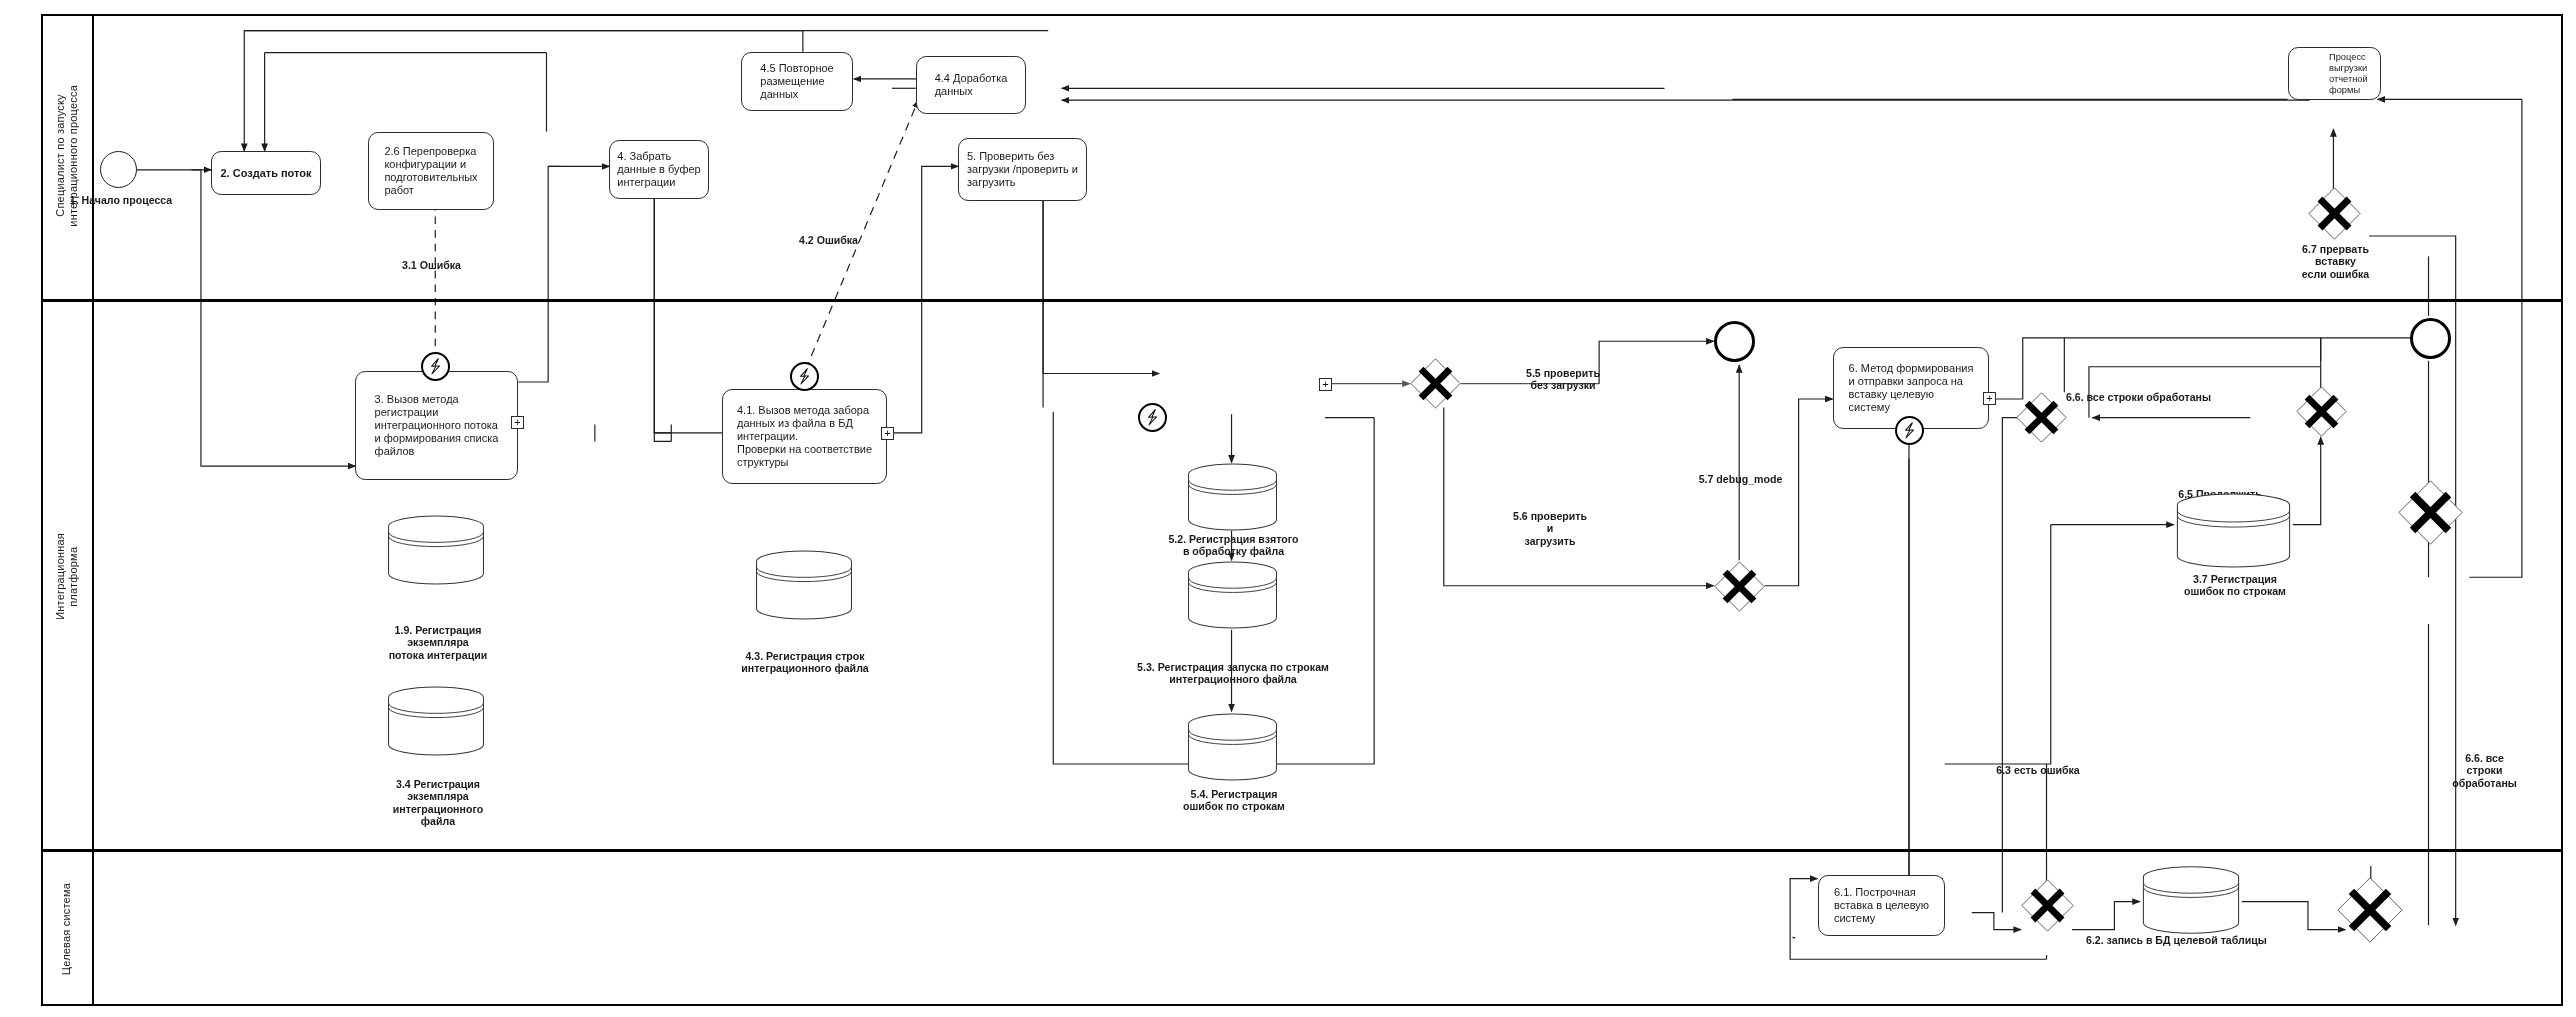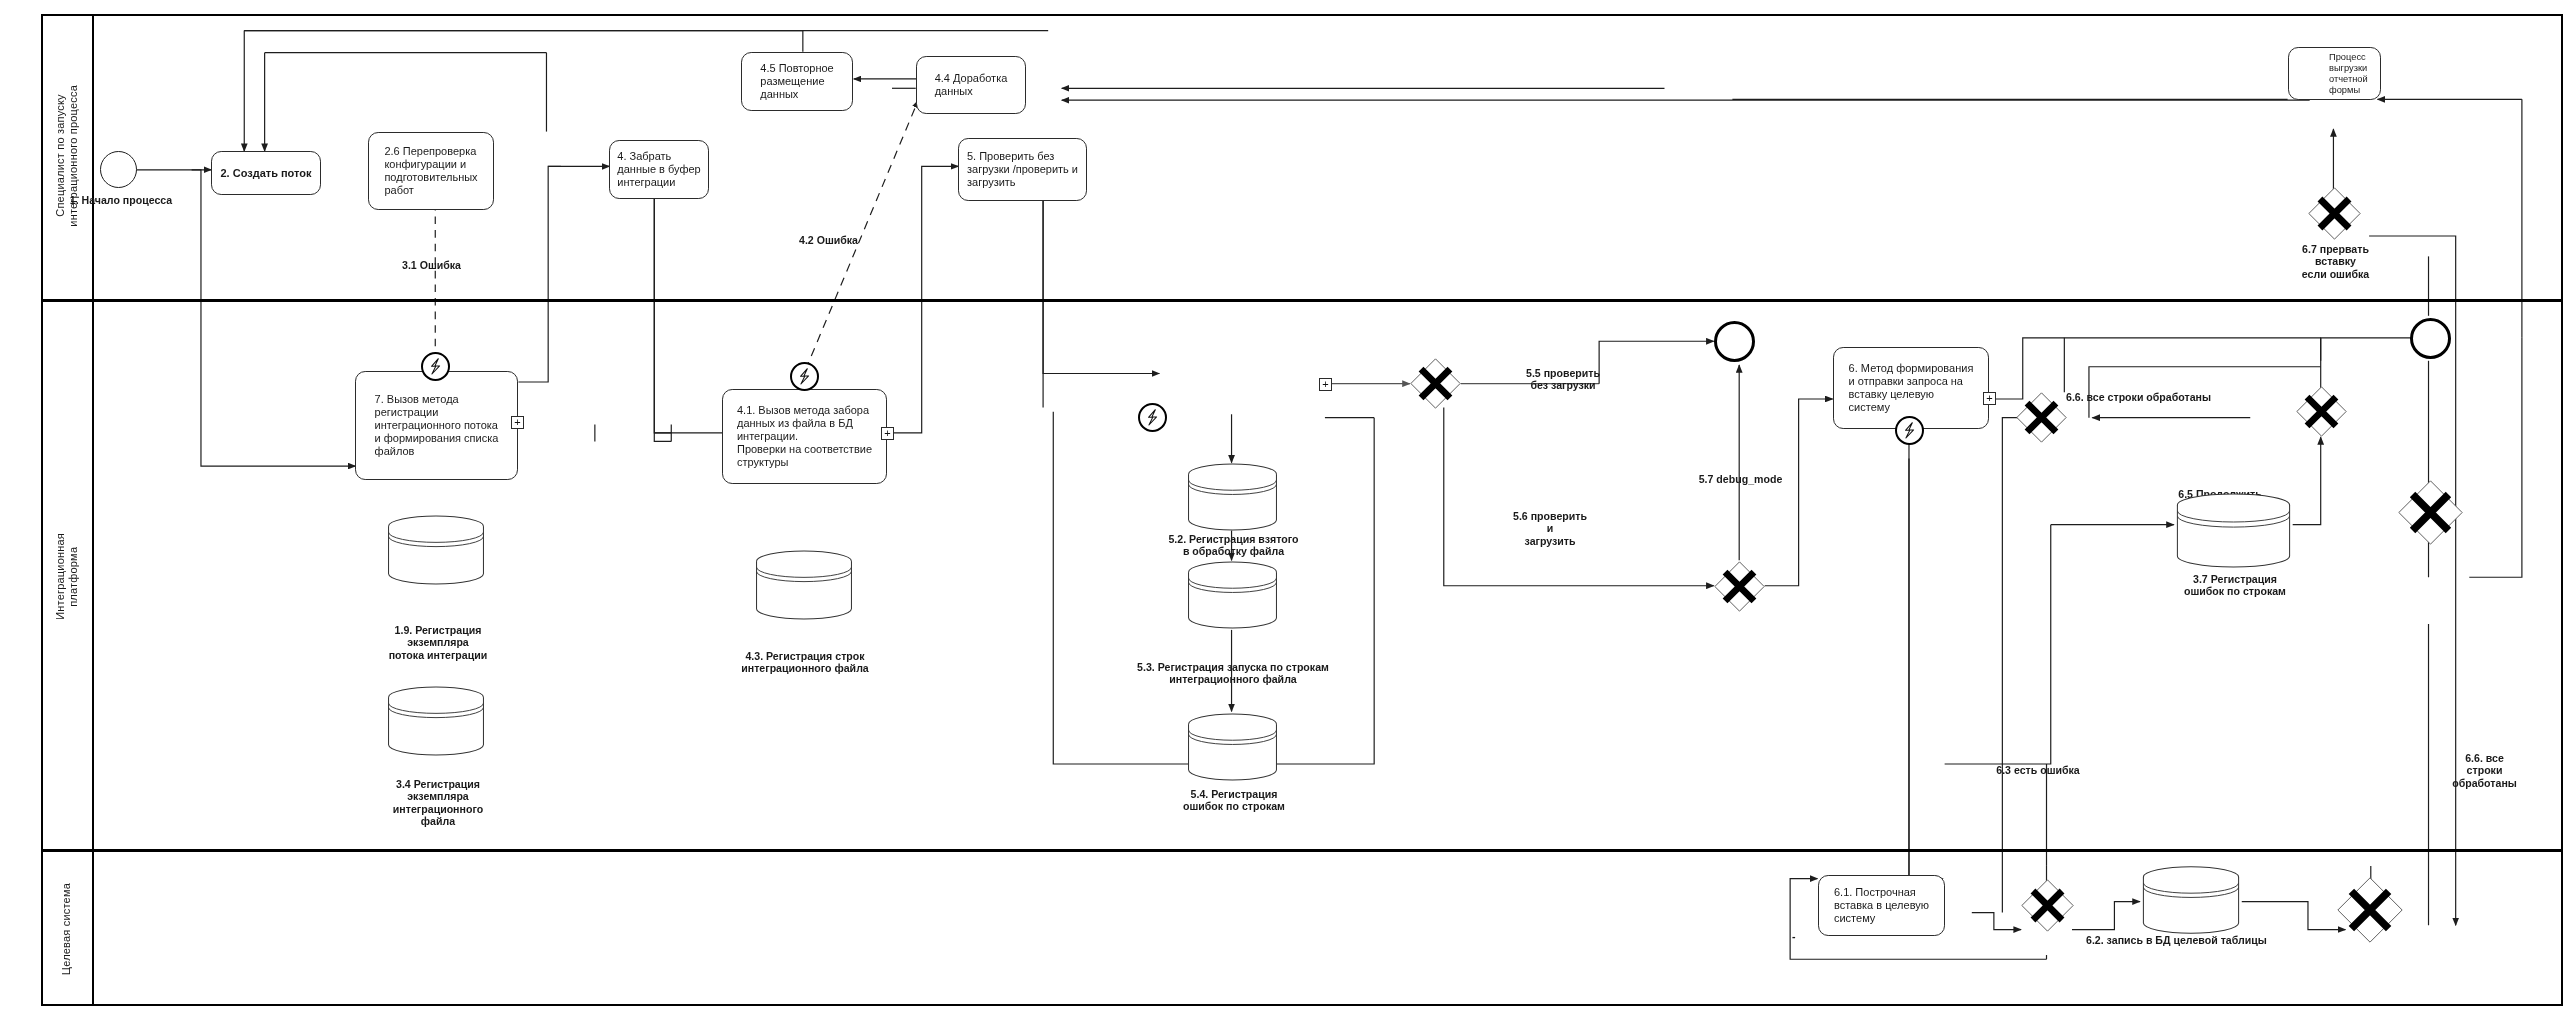--- a/index.html
+++ b/index.html
@@ -236,21 +236,21 @@
   <div class="gw" style="left:2308px;top:187px;width:53px;height:53px;">
     <svg width="53" height="53" viewBox="0 0 62 62">
       <polygon points="31,1 61,31 31,61 1,31" fill="#fff" stroke="#555" stroke-width="1.1"></polygon>
       <path d="M14,14 L48,48 M48,14 L14,48" stroke="#000" stroke-width="8" stroke-linecap="butt"></path>
     </svg>
   </div>
   <div class="lbl" style="left:2276px;top:243px;width:119px;">6.7  прервать
 вставку
 если ошибка</div>
 
-  <div class="task" style="left:355px;top:371px;width:163px;height:109px;">7. Вызов метода
+  <div class="task" style="left:355px;top:371px;width:163px;height:109px;">3. Вызов метода
 регистрации
 интеграционного потока
 и формирования списка
 файлов</div>
   <div class="plus" style="left:511px;top:416px;">+</div>
   <div class="ev err" style="left:421px;top:352px;width:29px;height:29px;">
     <svg width="18.7" height="18.7" viewBox="0 0 22 22">
       <path d="M14.5,2 L6.5,11 L11.5,11 L7,20 L16,10.5 L10.5,10.5 z" fill="#fff" stroke="#111" stroke-width="1.2" stroke-linejoin="round"></path>
     </svg>
   </div>

